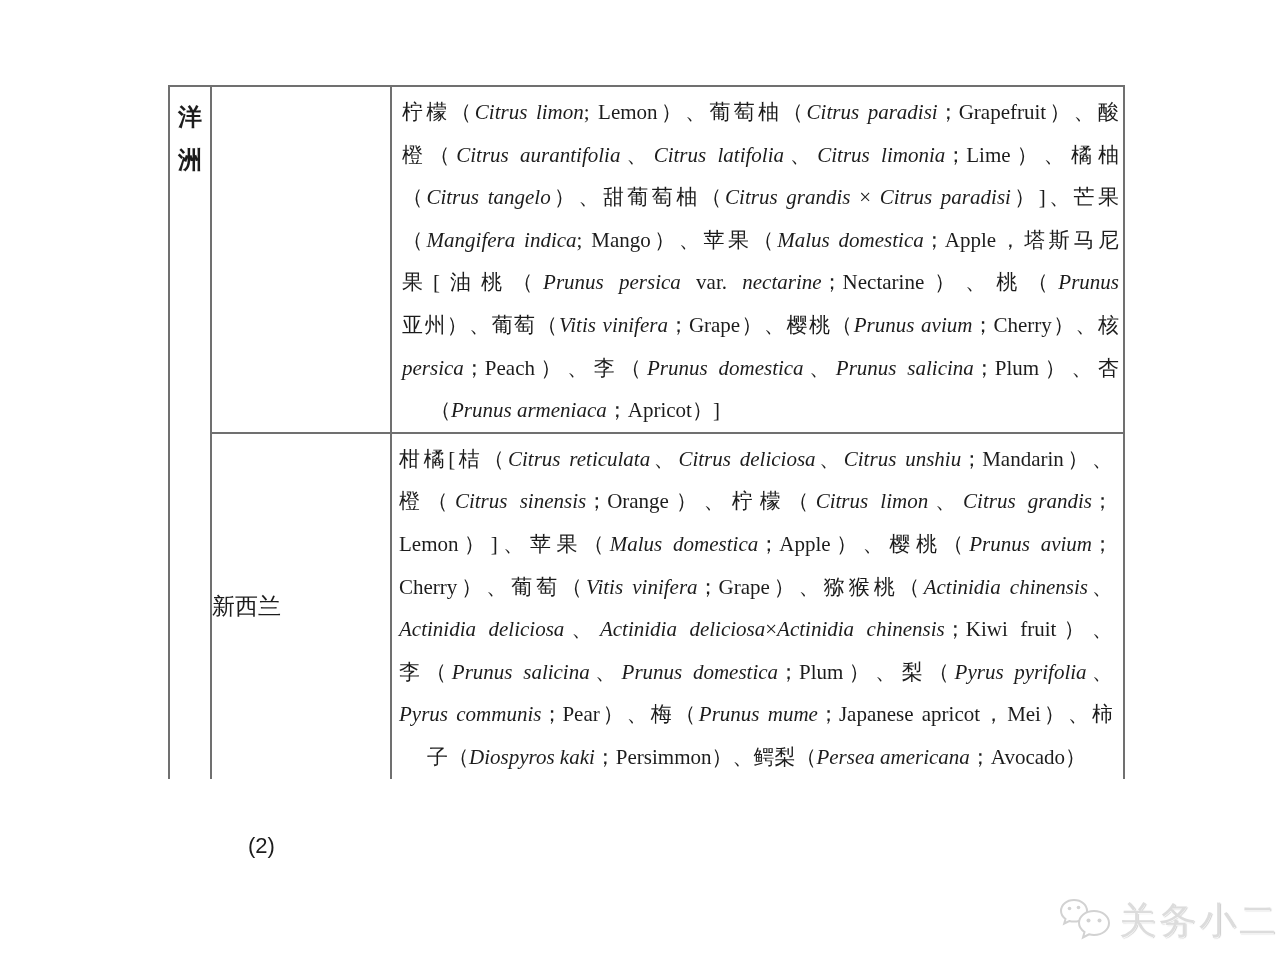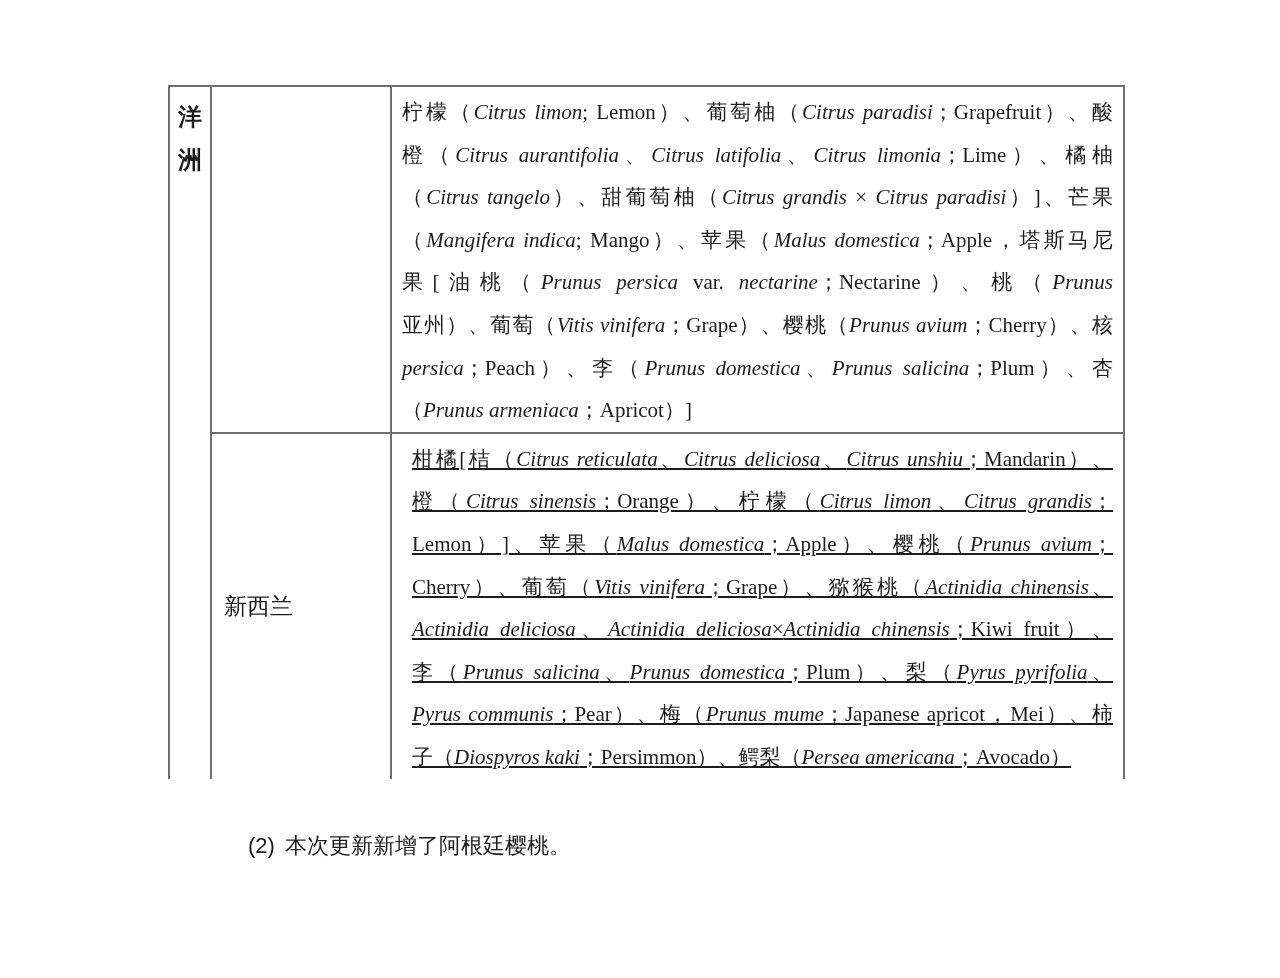--- a/index.html
+++ b/index.html
@@ -19,33 +19,33 @@
   .cell { background:#ffffff; }
   .cell-region {
     grid-column:1; grid-row:1 / span 2;
     border-right:2px solid #707070;
     padding-top:8px; text-align:center;
     font-family:"Liberation Sans","DejaVu Sans",sans-serif;
     font-weight:700; font-size:24px;
   }
   .region-char { line-height:43px; height:43px; }
   .cell-country-1 { grid-column:2; grid-row:1; border-right:2px solid #707070; border-bottom:2px solid #707070; }
-  .cell-fruits-1  { grid-column:3; grid-row:1; border-bottom:2px solid #707070; padding:4px 10px 0 10px; }
+  .cell-fruits-1  { grid-column:3; grid-row:1; border-bottom:2px solid #707070; padding:4px 4px 0 10px; }
   .cell-country-2 { grid-column:2; grid-row:2; border-right:2px solid #707070;
-                    display:flex; align-items:center; padding-left:12px;
+                    display:flex; align-items:center; 
                     font-family:"Liberation Sans","DejaVu Sans",sans-serif; font-size:23px; }
-  .cell-fruits-2  { grid-column:3; grid-row:2; padding:4px 10px 0 20px;text-decoration:underline; }
+  .cell-fruits-2  { grid-column:3; grid-row:2; padding:4px 10px 0 7px; }
 
   .fruit-line {
     height:42.6px; line-height:42.6px;
     font-size:21px; white-space:nowrap;
     text-align:justify; text-align-last:justify;
     overflow:visible;
   }
-  .fruit-line.last { text-align-last:left; }
+  .fruit-line.last { text-align-last:left;margin-left:28px; }
   .lat { font-style:italic; }
 
   
   .notes {
     position:absolute; left:180px; top:830px; width:940px;
     font-family:"Liberation Sans","DejaVu Sans",sans-serif;
     font-size:22px; color:#1c1c1c;
   }
   .note-row { display:flex; line-height:32px; margin-bottom:11px; }
   .note-prefix { width:68px; flex:0 0 auto; }
@@ -98,18 +98,32 @@
         <div class="fruit-line"><span>李（</span><span class="lat">Prunus salicina</span><span>、</span><span class="lat">Prunus domestica</span><span>；Plum）、梨（</span><span class="lat">Pyrus pyrifolia</span><span>、</span></div>
         <div class="fruit-line"><span class="lat">Pyrus communis</span><span>；Pear）、梅（</span><span class="lat">Prunus mume</span><span>；Japanese apricot，Mei）、柿</span></div>
         <div class="fruit-line last"><span>子（</span><span class="lat">Diospyros kaki</span><span>；Persimmon）、鳄梨（</span><span class="lat">Persea americana</span><span>；Avocado）</span></div>
       </div>
   </div>
 
   <div class="notes">
     <div class="note-row">
       <span class="note-spacer"></span>
       <span class="note-num">(2)</span>
-      <span class="note-text">本次更新新增了阿根廷樱桃。</span>
     </div>
   </div>
 
+  <div class="watermark">
+    <svg class="wm-icon" width="56" height="48" viewBox="0 0 56 48">
+      <g fill="none" stroke="#d2d2d2" stroke-width="2">
+        <path d="M 16 3 C 8.5 3 3 7.8 3 13.8 C 3 17.2 4.8 20 7.5 22 L 6.2 26.5 L 11.3 24 C 12.8 24.4 14.4 24.6 16 24.6 C 23.5 24.6 29 19.8 29 13.8 C 29 7.8 23.5 3 16 3 Z"></path>
+        <path d="M 36 14 C 27.5 14 21 19.2 21 25.8 C 21 29.6 23.2 32.8 26.5 35 L 25 40.5 L 31 37.3 C 32.6 37.7 34.3 37.9 36 37.9 C 44.5 37.9 51 32.6 51 26 C 51 19.3 44.5 14 36 14 Z" fill="#ffffff"></path>
+      </g>
+      <g fill="#d2d2d2">
+        <circle cx="11.5" cy="11.5" r="1.8"></circle>
+        <circle cx="20.5" cy="10.5" r="1.8"></circle>
+        <circle cx="30.5" cy="23.5" r="2"></circle>
+        <circle cx="41.5" cy="23.5" r="2"></circle>
+      </g>
+    </svg>
+    <span class="wm-text">关务小二</span>
+  </div>
 
 </div>
 
 </body></html>

